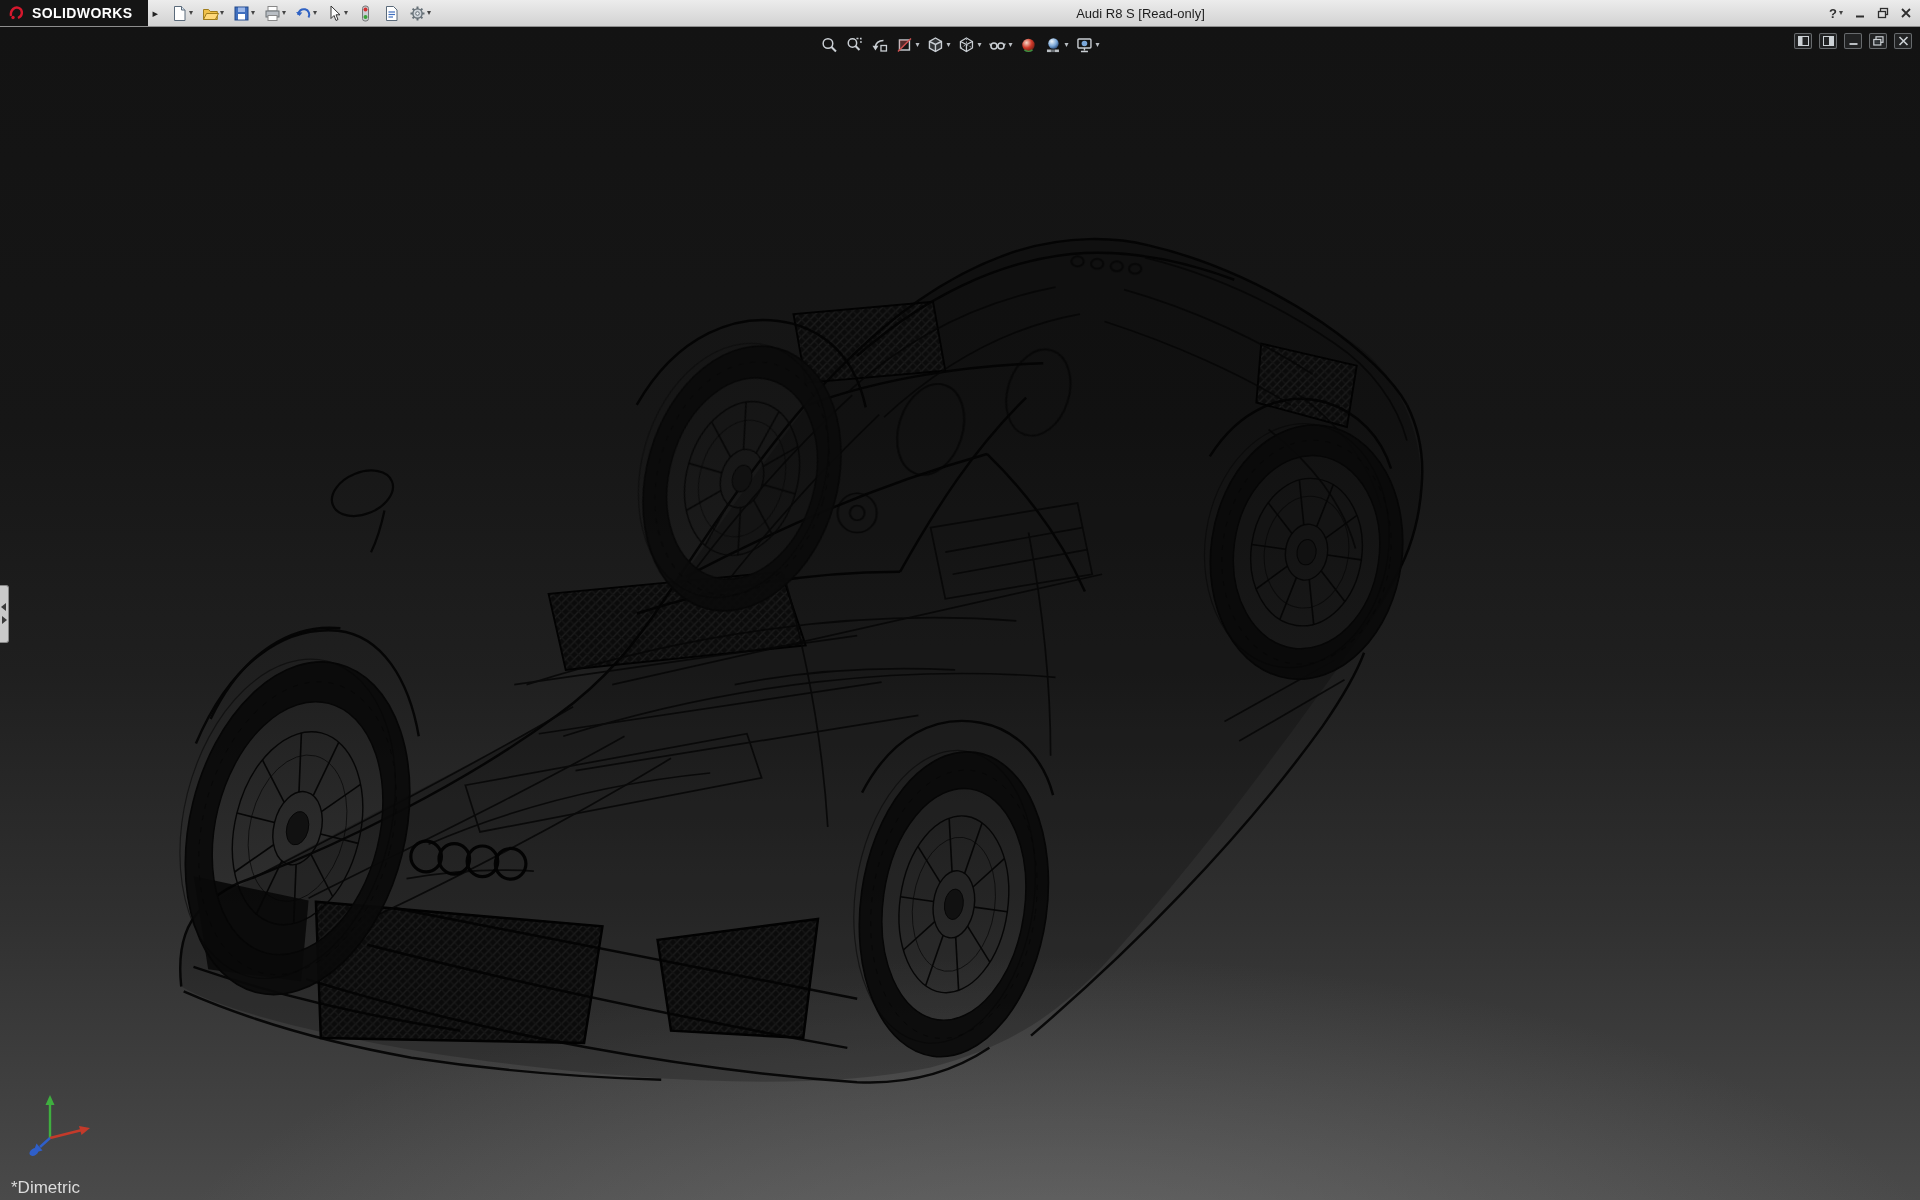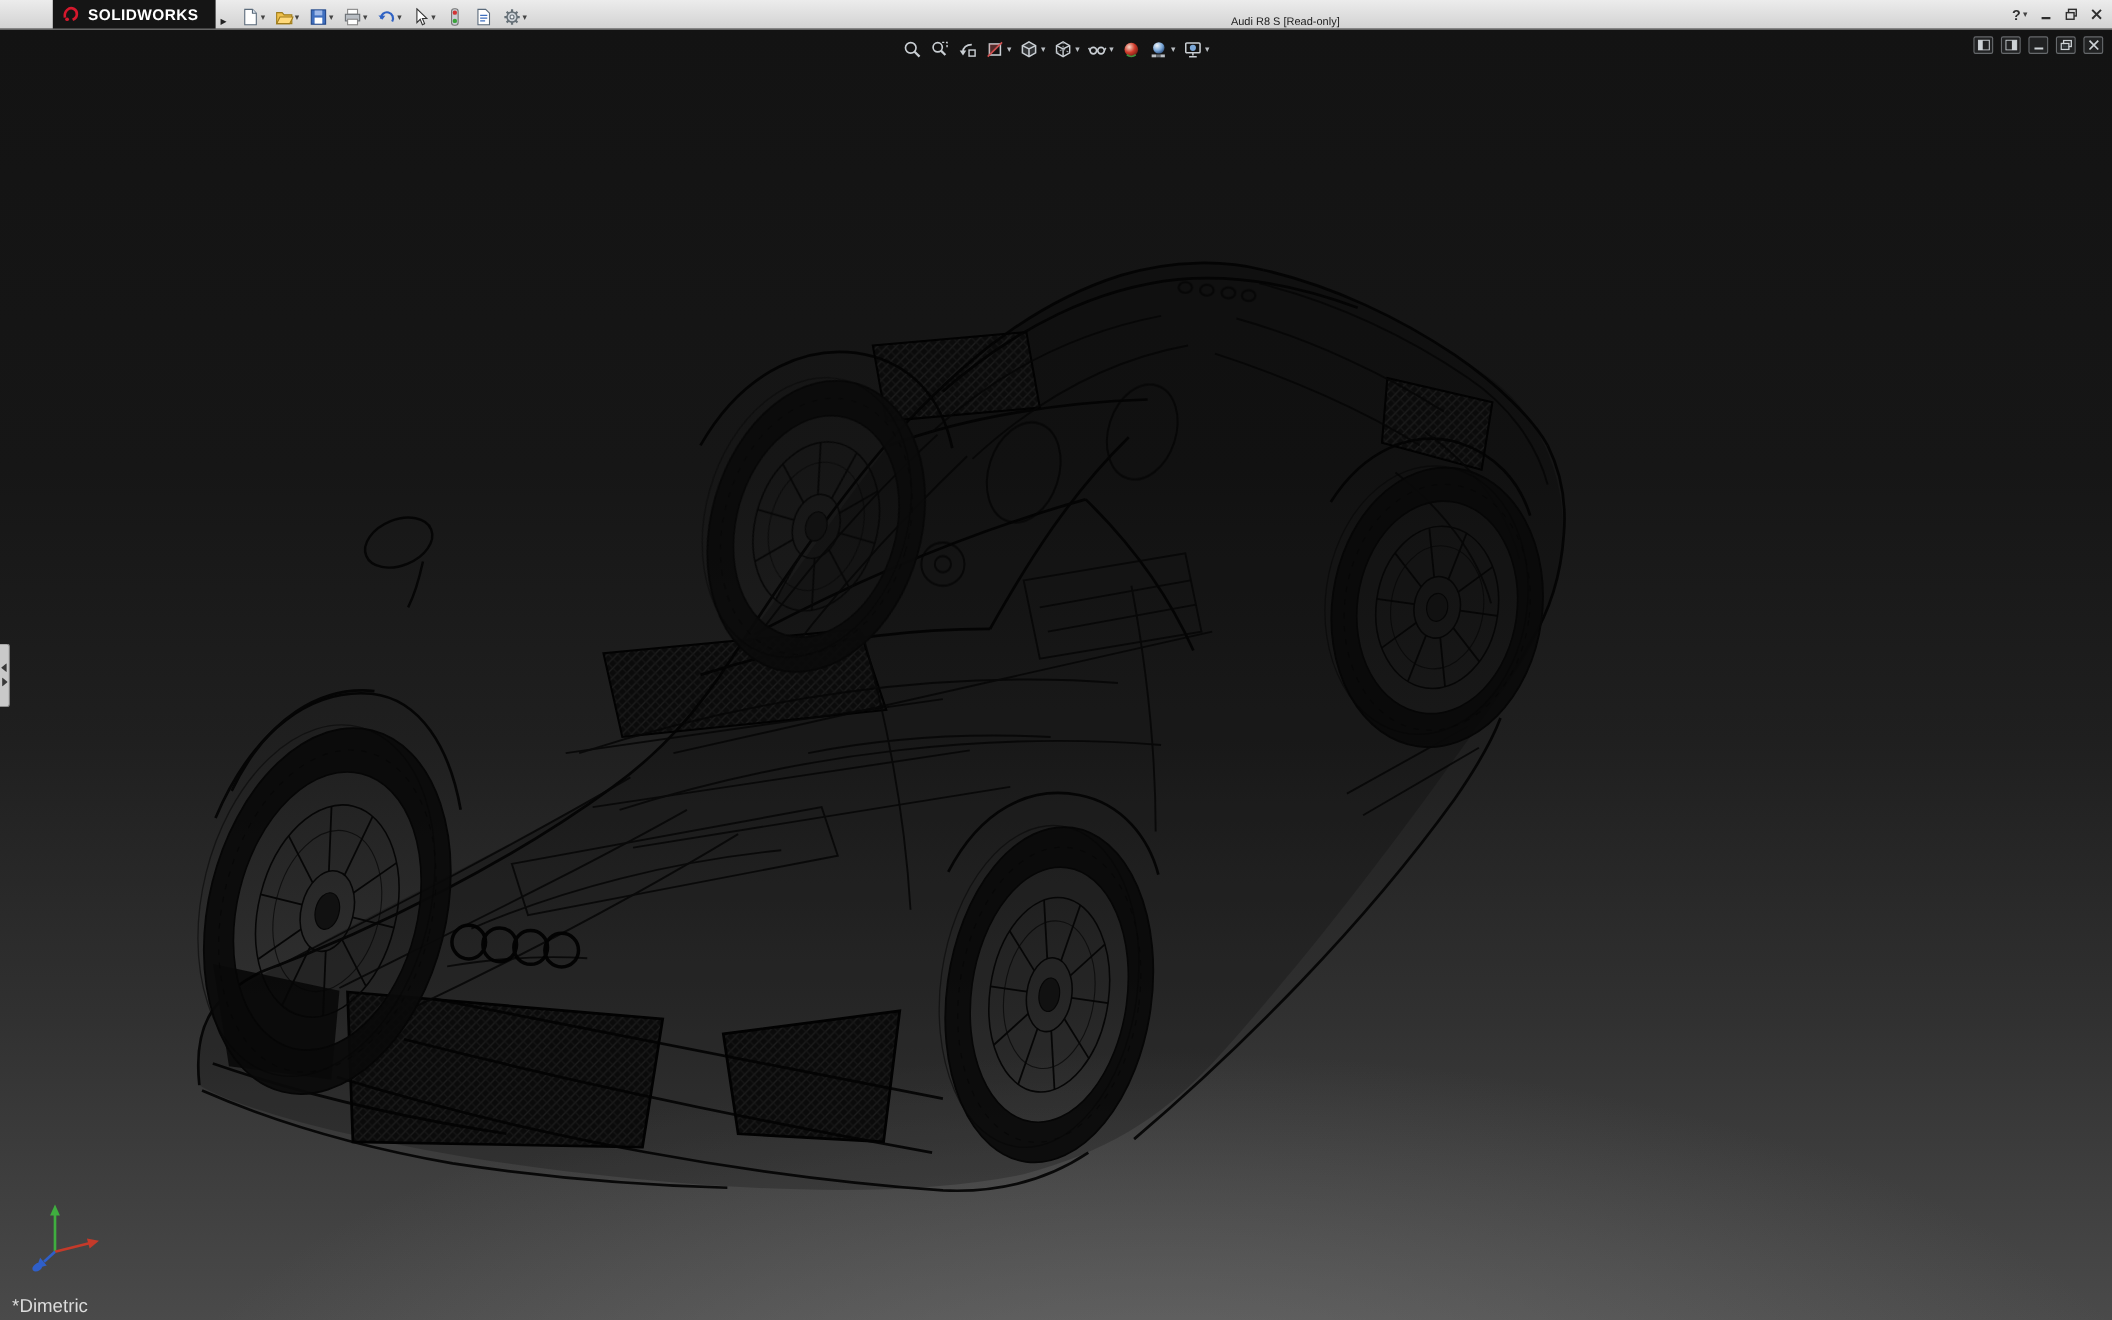--- a/index.html
+++ b/index.html
@@ -2,29 +2,29 @@
 <html><head>
 <meta charset="utf-8">
 <style>
   * { margin:0; padding:0; box-sizing:border-box; }
   html,body { width:1920px; height:1200px; overflow:hidden; background:#000;
               font-family:"Liberation Sans", sans-serif; }
   .window { position:absolute; inset:0; display:flex; flex-direction:column; }
 
   
   .titlebar { height:27px; flex:0 0 27px; background:linear-gradient(#ececec,#d2d2d2);
-              border-bottom:1px solid #8e8e8e; display:flex; align-items:flex-end; position:relative; z-index:10;padding-left:48px; }
+              border-bottom:1px solid #8e8e8e; display:flex; align-items:center; position:relative; z-index:10; }
   .logo-block { height:100%; background:#151515; display:flex; align-items:center; gap:6px; padding:0 16px 0 8px; }
   .logo-text { color:#ffffff; font-weight:bold; font-size:14px; letter-spacing:.4px; }
   .overflow-arrow { color:#222; font-size:11px; padding:0 4px; cursor:pointer; }
   .main-toolbar { display:flex; align-items:center; gap:3px; padding-left:6px; }
   .tbtn { display:flex; align-items:center; gap:1px; padding:2px 3px; border-radius:2px; cursor:pointer; }
   .tbtn svg { width:17px; height:17px; display:block; }
   .caret { font-size:8px; color:#444; line-height:1; }
-  .win-title { position:absolute; left:59.4%; transform:translateX(-50%); font-size:10px; color:#1d1d1d; white-space:nowrap;margin-left:28px; }
+  .win-title { position:absolute; left:59.4%; transform:translateX(-50%); font-size:13px; color:#1d1d1d; white-space:nowrap; }
   .win-controls { position:absolute; right:8px; top:0; height:100%; display:flex; align-items:center; gap:11px; }
   .wc { display:flex; align-items:center; gap:2px; cursor:pointer; color:#2e2e2e; }
   .wc svg { display:block; }
   .help-glyph { font-size:13px; font-weight:bold; color:#2e2e2e; }
 
   
   .viewport { flex:1; position:relative; overflow:hidden;
     background:
       radial-gradient(1500px 620px at 55% 112%, rgba(140,140,140,.50), rgba(140,140,140,0) 62%),
       linear-gradient(180deg,#131313 0%, #161616 34%, #1f1f1f 55%, #303030 76%, #4a4a4a 100%);

